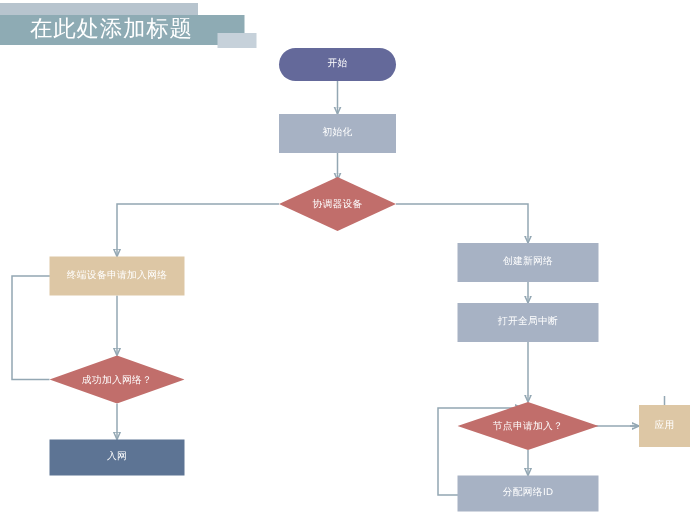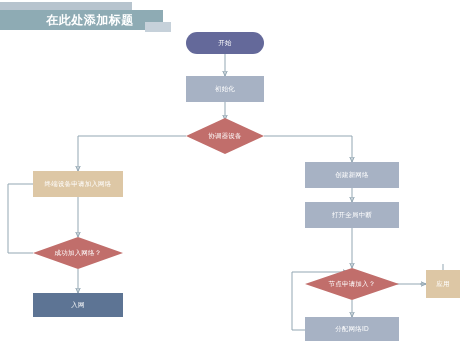--- a/index.html
+++ b/index.html
@@ -44,25 +44,24 @@
     background: #c6d1da;
   }
   .title-text {
     position: absolute;
     left: 20px;
     top: 11px;
     width: 140px;
     height: 18px;
     line-height: 18px;
     color: #ffffff;
-    font-size: 12px;
-    font-weight: bold;
+    font-size: 15px;
+    font-weight: normal;
     letter-spacing: 0.5px;
     white-space: nowrap;
-    text-align: center;
   }
 
   
   .node {
     position: absolute;
     box-sizing: border-box;
     display: flex;
     align-items: center;
     justify-content: center;
     color: #ffffff;

